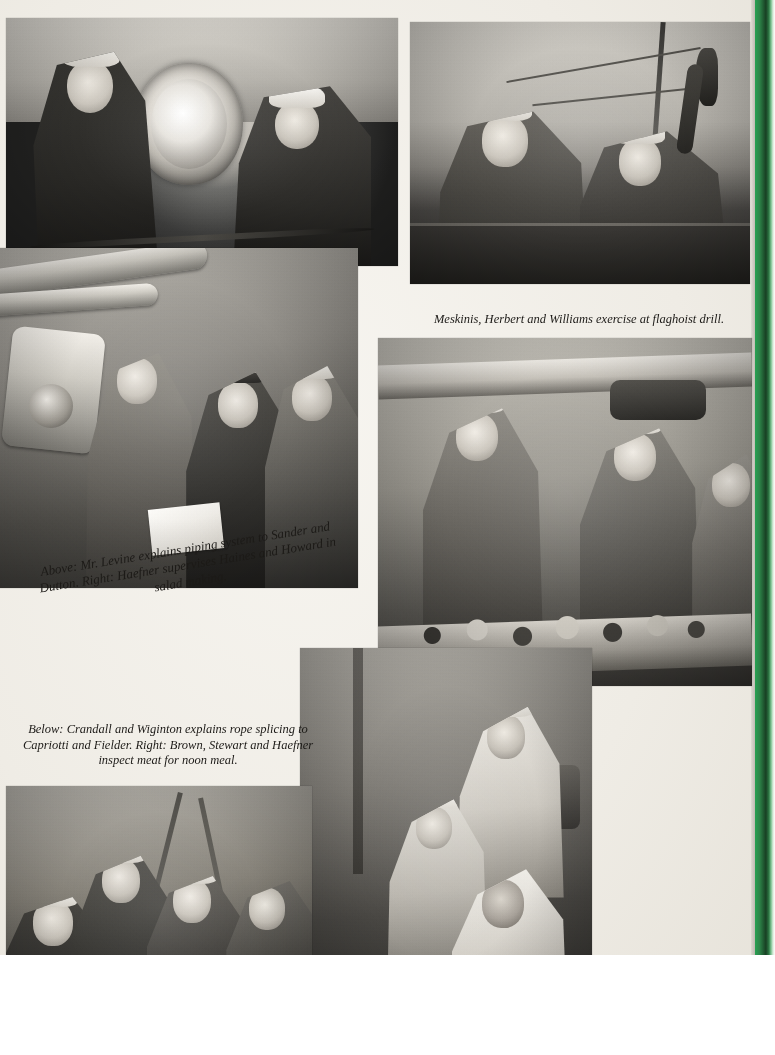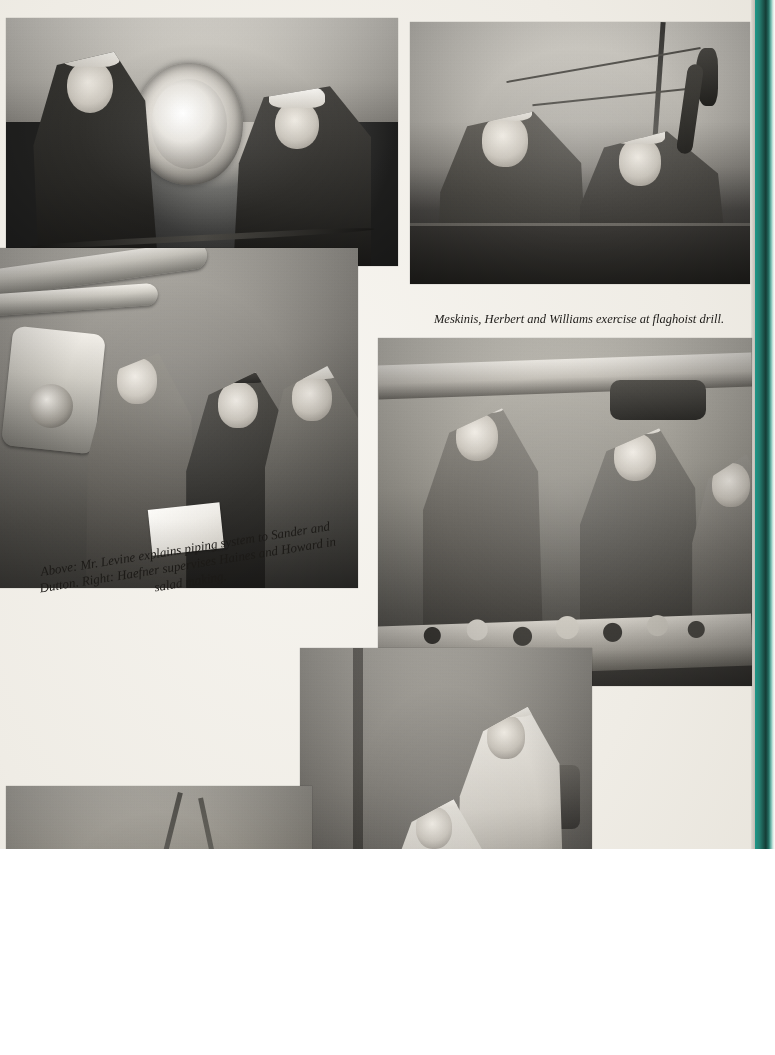--- a/index.html
+++ b/index.html
@@ -3,22 +3,22 @@
 <meta charset="utf-8">
 <style>
   html, body {
     margin: 0;
     padding: 0;
     background: #ffffff;
   }
   #page {
     position: relative;
     width: 775px;
-    height: 849px;
-    background: #14b8a6;
+    height: 955px;
+    background: #22c55e;
     overflow: hidden;
     font-family: "Liberation Serif", serif;
   }
 
   
   .paper {
     position: absolute;
     left: 0; top: 0;
     width: 755px; height: 1055px;
     background: radial-gradient(ellipse at 40% 40%, #f7f5f0 0%, #efece5 60%, #e6e2d9 100%);
@@ -570,18 +570,19 @@
       <div class="rope"></div>
       <div class="vig"></div>
       <div class="grain"></div>
       <span class="sr">Four sailors seated on deck working with rope, learning splicing</span>
     </div>
 
     <div class="caption" id="caption-flaghoist">Meskinis, Herbert and Williams exercise at flaghoist drill.</div>
 
     <div class="caption" id="caption-piping">Above: Mr. Levine explains piping system to Sander and Dutton. Right: Haefner supervises Haines and Howard in salad making.</div>
 
+    <div class="caption" id="caption-rope">Below: Crandall and Wiginton explains rope splicing to Capriotti and Fielder. Right: Brown, Stewart and Haefner inspect meat for noon meal.</div>
 
   </div>
 
   <div class="gutter"></div>
   <div class="gutter-edge"></div>
 </div>
 
 </body></html>

